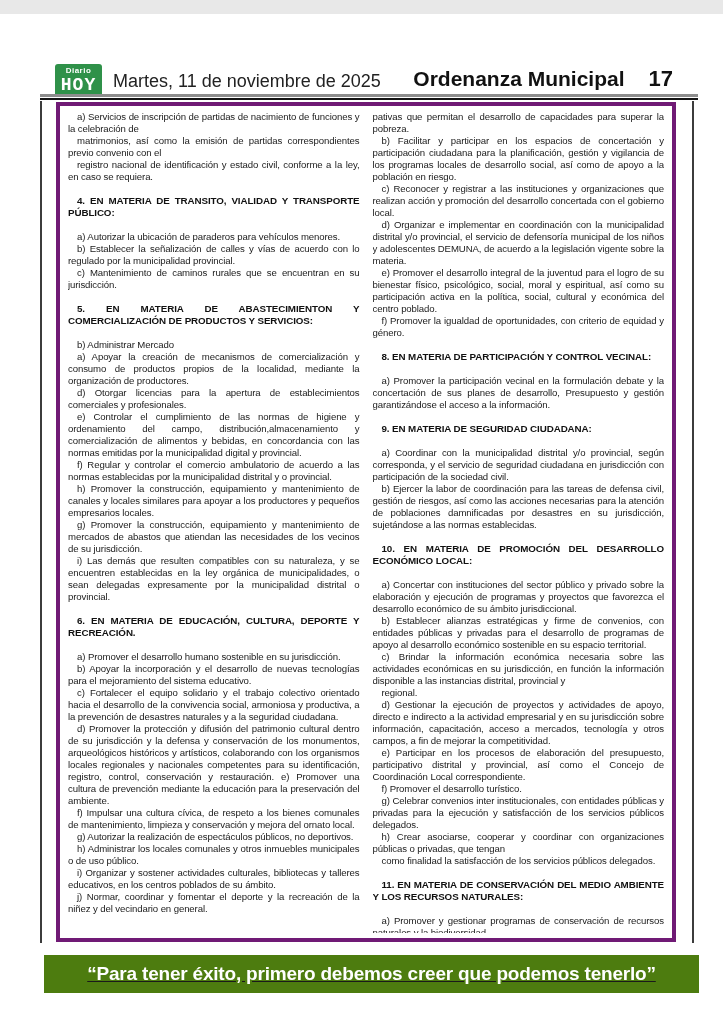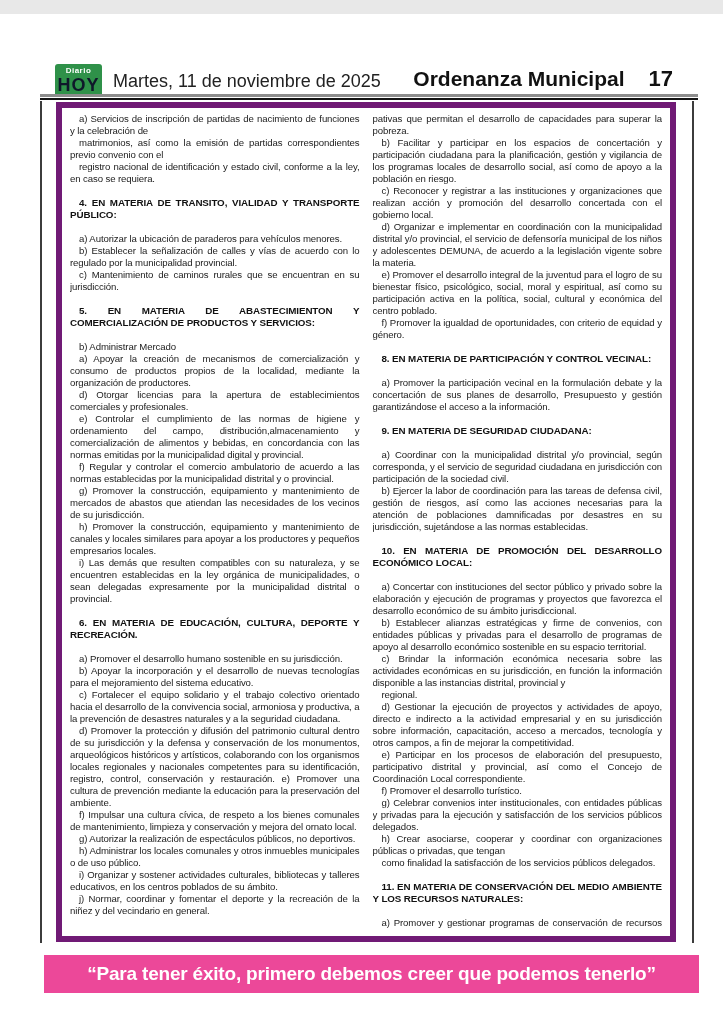--- a/index.html
+++ b/index.html
@@ -10,39 +10,39 @@
   }
 
   
   .header { position:absolute; left:0; top:46px; width:723px; height:38px; }
   .logo {
     position:absolute; left:55px; top:4px; width:47px; height:33px;
     border-radius:3px; display:flex; flex-direction:column; align-items:center;
     justify-content:center; line-height:1;
   }
   .logo-top { font-size:8px; font-weight:bold; color:#fff; letter-spacing:.5px; margin-bottom:1px; }
-  .logo-main { font-family:Liberation Sans, sans-serif; font-size:18px; font-weight:bold; color:#0f172a; letter-spacing:1px; }
+  .logo-main { font-family:Liberation Mono, monospace; font-size:18px; font-weight:bold; color:#ffffff; letter-spacing:1px; }
   .date { position:absolute; left:113px; top:11px; font-size:18px; color:#222; }
   .header-right { position:absolute; right:50px; top:6px; display:flex; gap:24px; align-items:baseline; }
   .section-title { font-size:21px; font-weight:bold; color:#111; }
   .page-number { font-size:22px; font-weight:bold; color:#111; }
 
   .header-rule { position:absolute; left:40px; top:80px; width:658px; }
   .rule-thick { height:3px; background:#8d8d8d; }
   .rule-thin  { height:2px; background:#141414; margin-top:1px; }
 
   
   .outer-rule { position:absolute; top:87px; width:2px; height:842px; background:#3c3c3c; }
   .outer-rule.left  { left:40px; }
   .outer-rule.right { left:692px; }
 
   
   .content-box {
     position:absolute; left:56px; top:88px; width:620px; height:840px;
-    border:6px solid #701a75; box-sizing:border-box;
+    border:4px solid #701a75; box-sizing:border-box;
     display:flex; gap:13px; padding:5px 8px; overflow:hidden;
   }
   .col {
     flex:1; min-width:0; overflow:hidden;
     font-size:9.6px; line-height:12px; letter-spacing:-0.1px;
     text-align:justify; color:#1b1b1b;
   }
   .col p.para { margin:0; text-indent:9px; }
   .col p.para.noindent { text-indent:0; }
   .col h3.heading {
@@ -90,22 +90,22 @@
         <h3 class="heading">4. EN MATERIA DE TRANSITO, VIALIDAD Y TRANSPORTE PÚBLICO:</h3>
         <p class="para">a) Autorizar la ubicación de paraderos para vehículos menores.</p>
         <p class="para">b) Establecer la señalización de calles y vías de acuerdo con lo regulado por la municipalidad provincial.</p>
         <p class="para">c) Mantenimiento de caminos rurales que se encuentran en su jurisdicción.</p>
         <h3 class="heading">5. EN MATERIA DE ABASTECIMIENTON Y COMERCIALIZACIÓN DE PRODUCTOS Y SERVICIOS:</h3>
         <p class="para">b) Administrar Mercado</p>
         <p class="para">a) Apoyar la creación de mecanismos de comercialización y consumo de productos propios de la localidad, mediante la organización de productores.</p>
         <p class="para">d) Otorgar licencias para la apertura de establecimientos comerciales y profesionales.</p>
         <p class="para">e) Controlar el cumplimiento de las normas de higiene y ordenamiento del campo, distribución,almacenamiento y comercialización de alimentos y bebidas, en concordancia con las normas emitidas por la municipalidad digital y provincial.</p>
         <p class="para">f) Regular y controlar el comercio ambulatorio de acuerdo a las normas establecidas por la municipalidad distrital y o provincial.</p>
+        <p class="para">h) Promover la construcción, equipamiento y mantenimiento de canales y locales similares para apoyar a los productores y pequeños empresarios locales.</p>
         <p class="para">g) Promover la construcción, equipamiento y mantenimiento de mercados de abastos que atiendan las necesidades de los vecinos de su jurisdicción.</p>
-        <p class="para">h) Promover la construcción, equipamiento y mantenimiento de canales y locales similares para apoyar a los productores y pequeños empresarios locales.</p>
         <p class="para">i) Las demás que resulten compatibles con su naturaleza, y se encuentren establecidas en la ley orgánica de municipalidades, o sean delegadas expresamente por la municipalidad distrital o provincial.</p>
         <h3 class="heading">6. EN MATERIA DE EDUCACIÓN, CULTURA, DEPORTE Y RECREACIÓN.</h3>
         <p class="para">a) Promover el desarrollo humano sostenible en su jurisdicción.</p>
         <p class="para">b) Apoyar la incorporación y el desarrollo de nuevas tecnologías para el mejoramiento del sistema educativo.</p>
         <p class="para">c) Fortalecer el equipo solidario y el trabajo colectivo orientado hacia el desarrollo de la convivencia social, armoniosa y productiva, a la prevención de desastres naturales y a la seguridad ciudadana.</p>
         <p class="para">d) Promover la protección y difusión del patrimonio cultural dentro de su jurisdicción y la defensa y conservación de los monumentos, arqueológicos históricos y artísticos, colaborando con los organismos locales regionales y nacionales competentes para su identificación, registro, control, conservación y restauración. e) Promover una cultura de prevención mediante la educación para la preservación del ambiente.</p>
         <p class="para">f) Impulsar una cultura cívica, de respeto a los bienes comunales de mantenimiento, limpieza y conservación y mejora del ornato local.</p>
         <p class="para">g) Autorizar la realización de espectáculos públicos, no deportivos.</p>
         <p class="para">h) Administrar los locales comunales y otros inmuebles municipales o de uso público.</p>
         <p class="para">i) Organizar y sostener actividades culturales, bibliotecas y talleres educativos, en los centros poblados de su ámbito.</p>
@@ -132,17 +132,17 @@
         <p class="para">e) Participar en los procesos de elaboración del presupuesto, participativo distrital y provincial, así como el Concejo de Coordinación Local correspondiente.</p>
         <p class="para">f) Promover el desarrollo turístico.</p>
         <p class="para">g) Celebrar convenios inter institucionales, con entidades públicas y privadas para la ejecución y satisfacción de los servicios públicos delegados.</p>
         <p class="para">h) Crear asociarse, cooperar y coordinar con organizaciones públicas o privadas, que tengan</p>
         <p class="para">como finalidad la satisfacción de los servicios públicos delegados.</p>
         <h3 class="heading">11. EN MATERIA DE CONSERVACIÓN DEL MEDIO AMBIENTE Y LOS RECURSOS NATURALES:</h3>
         <p class="para">a) Promover y gestionar programas de conservación de recursos naturales y la biodiversidad.</p>
       </div>
   </div>
 
-  <div class="banner" style="background: #ec4899;">
+  <div class="banner" style="background: #4d7c0f; text-decoration: underline;">
     <span class="banner-text">“Para tener éxito, primero debemos creer que podemos tenerlo”</span>
   </div>
 
 </div>
 
 </body></html>

